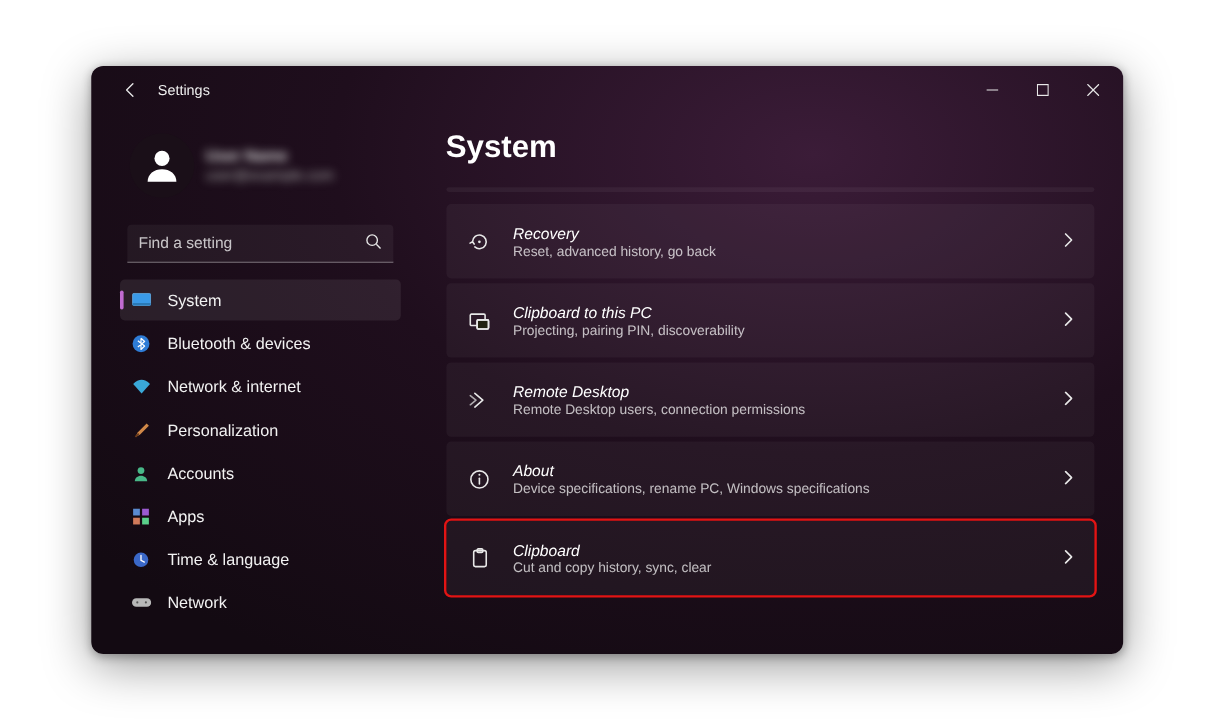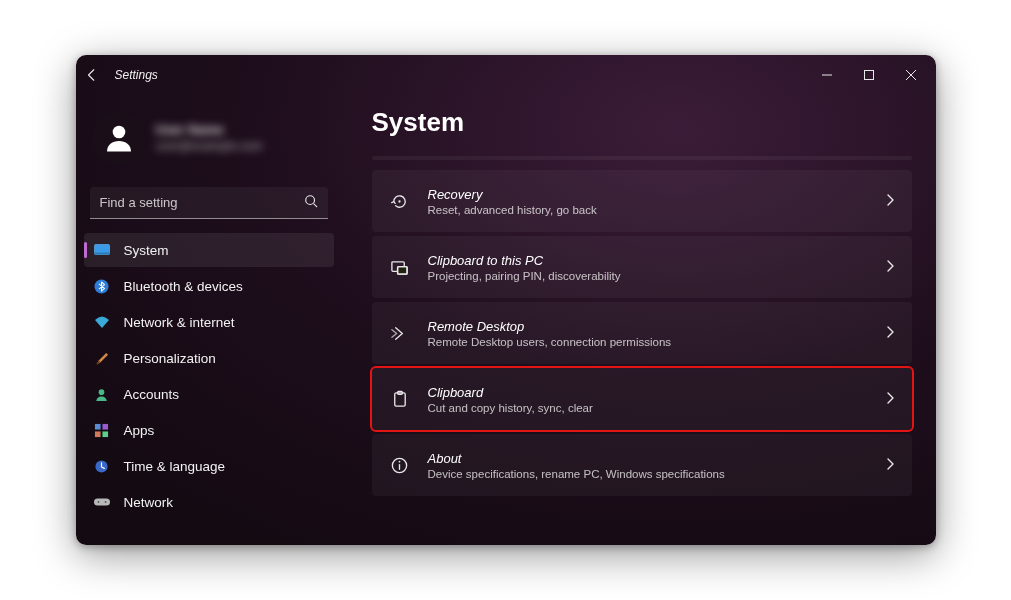--- a/index.html
+++ b/index.html
@@ -25,23 +25,22 @@
       box-shadow: 0 10px 40px rgba(0,0,0,0.4), 0 2px 8px rgba(0,0,0,0.3);
       overflow: hidden;
       color: #ffffff;
       display: flex;
       flex-direction: column;
     }
     .titlebar {
       height: 40px;
       display: flex;
       align-items: center;
-      padding: 0 4px 0 7px;
+      padding: 0 4px 0 24px;
       flex-shrink: 0;
-      font-style: italic;
     }
     .back-btn {
       width: 18px;
       height: 18px;
       display: flex;
       align-items: center;
       justify-content: center;
       color: #e8e8e8;
       font-size: 15px;
       cursor: pointer;
@@ -66,21 +65,21 @@
     }
     .win-btn svg { width: 10px; height: 10px; }
     .content {
       display: flex;
       flex: 1;
       overflow: hidden;
     }
     .sidebar {
       width: 266px;
       flex-shrink: 0;
-      padding: 0 8px 0 8px;
+      padding: 0 8px 0 24px;
       display: flex;
       flex-direction: column;
     }
     .profile {
       display: flex;
       align-items: center;
       padding: 16px 8px 14px 8px;
       gap: 10px;
     }
     .avatar {
@@ -417,54 +416,54 @@
             <div class="row-title">Remote Desktop</div>
             <div class="row-desc">Remote Desktop users, connection permissions</div>
           </div>
           <span class="chev">
             <svg width="8" height="12" viewBox="0 0 8 12">
                 <path d="M2 1l5 5-5 5" stroke="currentColor" stroke-width="1.4" fill="none" stroke-linecap="round" stroke-linejoin="round"></path>
               </svg>
           </span>
         </div>
 
+        <div class="row">
+          <span class="row-icon">
+            <svg viewBox="0 0 20 20">
+                <circle cx="10" cy="10" r="7.5"></circle>
+                <line x1="10" y1="9" x2="10" y2="14" stroke-linecap="round"></line>
+                <circle cx="10" cy="6" r="0.9" fill="currentColor" stroke="none"></circle>
+              </svg>
+          </span>
+          <div class="row-text">
+            <div class="row-title">About</div>
+            <div class="row-desc">Device specifications, rename PC, Windows specifications</div>
+          </div>
+          <span class="chev">
+            <svg width="8" height="12" viewBox="0 0 8 12">
+                <path d="M2 1l5 5-5 5" stroke="currentColor" stroke-width="1.4" fill="none" stroke-linecap="round" stroke-linejoin="round"></path>
+              </svg>
+          </span>
+        </div>
+
         <div class="row highlight">
           <span class="row-icon">
             <svg viewBox="0 0 20 20">
                 <rect x="5" y="3" width="11" height="14" rx="1.5"></rect>
                 <rect x="8" y="1.5" width="5" height="3" rx="1"></rect>
               </svg>
           </span>
           <div class="row-text">
             <div class="row-title">Clipboard</div>
             <div class="row-desc">Cut and copy history, sync, clear</div>
           </div>
           <span class="chev">
             <svg width="8" height="12" viewBox="0 0 8 12">
                 <path d="M2 1l5 5-5 5" stroke="currentColor" stroke-width="1.4" fill="none" stroke-linecap="round" stroke-linejoin="round"></path>
               </svg>
           </span>
         </div>
 
-        <div class="row">
-          <span class="row-icon">
-            <svg viewBox="0 0 20 20">
-                <circle cx="10" cy="10" r="7.5"></circle>
-                <line x1="10" y1="9" x2="10" y2="14" stroke-linecap="round"></line>
-                <circle cx="10" cy="6" r="0.9" fill="currentColor" stroke="none"></circle>
-              </svg>
-          </span>
-          <div class="row-text">
-            <div class="row-title">About</div>
-            <div class="row-desc">Device specifications, rename PC, Windows specifications</div>
-          </div>
-          <span class="chev">
-            <svg width="8" height="12" viewBox="0 0 8 12">
-                <path d="M2 1l5 5-5 5" stroke="currentColor" stroke-width="1.4" fill="none" stroke-linecap="round" stroke-linejoin="round"></path>
-              </svg>
-          </span>
-        </div>
-
       </div>
     </div>
 
   </div>
 </div>
 
 </body></html>

